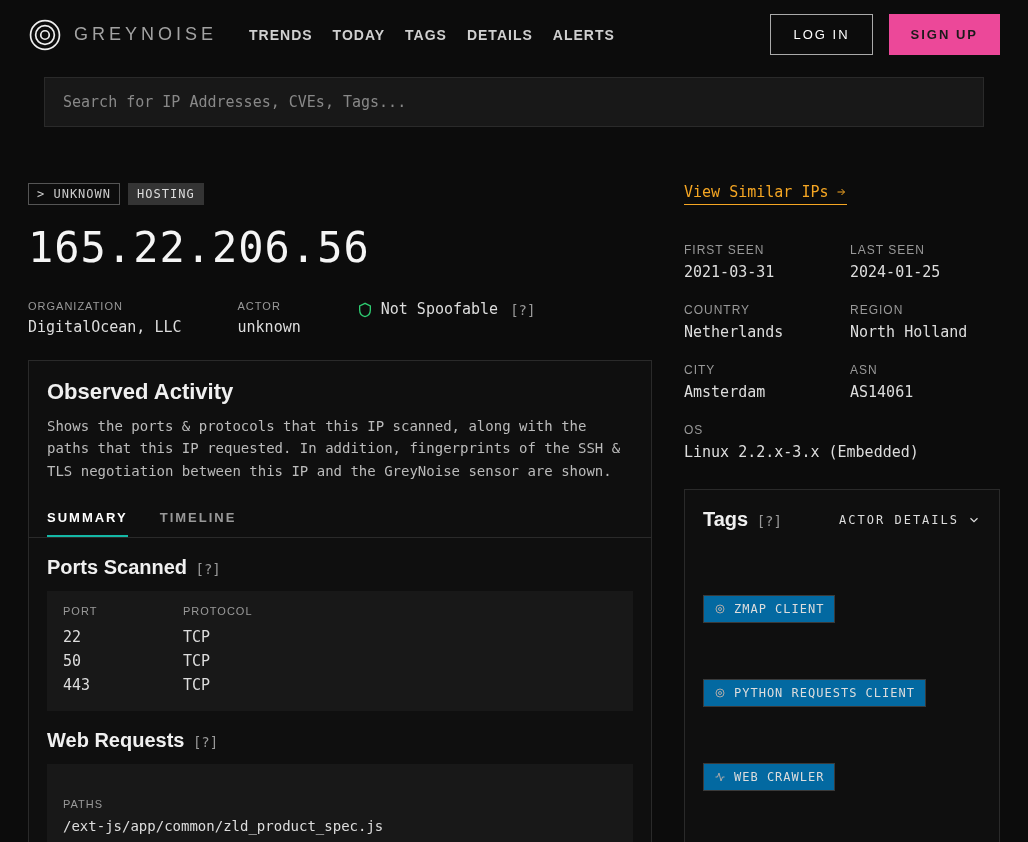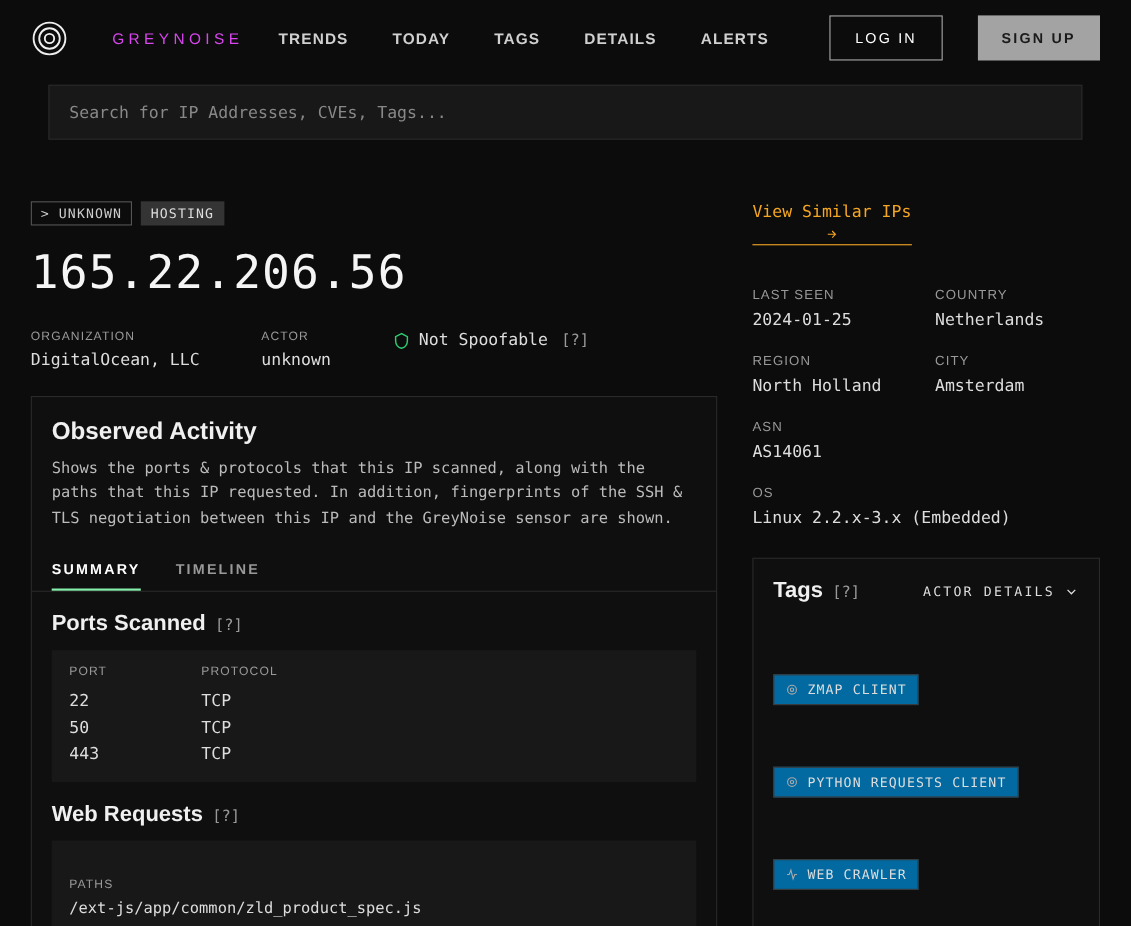--- a/index.html
+++ b/index.html
@@ -12,26 +12,26 @@
   overflow: hidden;
 }
 .mono { font-family: "SFMono-Regular", Consolas, "Liberation Mono", Menlo, monospace; }
 .header {
   display: flex;
   align-items: center;
   padding: 14px 28px;
 }
 .logo-group { display: flex; align-items: center; gap: 12px; }
 .logo-icon { width: 34px; height: 34px; }
-.logo-text { font-size: 14px; letter-spacing: 4px; color: #d946ef; font-weight: 400; margin-left: 28px; }
-.nav { display: flex; gap: 40px; margin-left: 32px; }
+.logo-text { font-size: 18px; letter-spacing: 4px; color: #a3a3a3; font-weight: 400; }
+.nav { display: flex; gap: 20px; margin-left: 32px; }
 .nav a { color: #d0d0d0; text-decoration: none; font-size: 14px; font-weight: 600; letter-spacing: 1px; cursor: pointer; }
-.auth { margin-left: auto; display: flex; gap: 32px; }
+.auth { margin-left: auto; display: flex; gap: 16px; }
 .btn-login { border: 1px solid #aaa; background: transparent; color: #fff; padding: 12px 22px; font-family: inherit; font-size: 13px; letter-spacing: 2px; cursor: pointer; }
-.btn-signup { border: none; background: #a3a3a3; color: #1a1a1a; padding: 0 22px; font-family: inherit; font-size: 13px; letter-spacing: 2px; font-weight: 600; cursor: pointer; }
+.btn-signup { border: none; background: #ec4899; color: #1a1a1a; padding: 0 22px; font-family: inherit; font-size: 13px; letter-spacing: 2px; font-weight: 600; cursor: pointer; }
 .search-wrap { padding: 8px 44px 16px; }
 .search {
   width: 100%;
   background: #181818;
   border: 1px solid #2a2a2a;
   padding: 15px 18px;
   color: #ddd;
   font-size: 15px;
   font-family: "SFMono-Regular", Consolas, monospace;
 }
@@ -48,31 +48,31 @@
 .meta-item .value { font-size: 15px; color: #ddd; font-family: monospace; }
 .spoof { display: flex; align-items: flex-end; gap: 8px; font-family: monospace; font-size: 15px; color: #ddd; }
 .spoof svg { color: #2ecc71; }
 .help { color: #999; font-size: 14px; margin-left: 4px; cursor: pointer; font-family: monospace; }
 .panel { border: 1px solid #2a2a2a; background: #0f0f0f; margin-top: 8px; }
 .panel-pad { padding: 18px 18px 0; }
 .panel h2 { font-size: 22px; font-weight: 700; color: #f0f0f0; margin-bottom: 10px; }
 .panel-desc { font-size: 14px; line-height: 1.6; color: #bbb; font-family: monospace; margin-bottom: 18px; }
 .tabs { display: flex; gap: 32px; border-bottom: 1px solid #2a2a2a; padding: 0 18px; }
 .tab { padding: 10px 0; font-size: 13px; letter-spacing: 2px; color: #999; cursor: pointer; font-weight: 600; }
-.tab.active { color: #fff; border-bottom: 2px solid #86efac; }
+.tab.active { color: #fff; border-bottom: 2px solid #14b8a6; }
 .section { padding: 18px; }
 .section h3 { font-size: 20px; font-weight: 700; color: #f0f0f0; display: inline; }
 .table-block { background: #181818; margin-top: 12px; padding: 14px 16px; }
 .table-head { display: flex; font-size: 11px; color: #999; letter-spacing: 1px; margin-bottom: 8px; }
 .col-port { width: 120px; }
 .col-proto { flex: 1; }
 .table-row { display: flex; font-family: monospace; font-size: 15px; color: #ddd; padding: 3px 0; }
 .paths-label { font-size: 11px; color: #999; letter-spacing: 1px; margin-bottom: 8px; margin-top: 20px; }
 .path-val { font-family: monospace; font-size: 14px; color: #ddd; margin-bottom: 14px; }
-.similar-link { color: #f5a623; font-family: monospace; font-size: 15px; text-decoration: none; border-bottom: 1px solid #f5a623; padding-bottom: 3px; display: inline-flex; align-items: center; gap: 6px; cursor: pointer; flex-direction: column; }
+.similar-link { color: #f5a623; font-family: monospace; font-size: 15px; text-decoration: none; border-bottom: 1px solid #f5a623; padding-bottom: 3px; display: inline-flex; align-items: center; gap: 6px; cursor: pointer; }
 .info-grid { display: grid; grid-template-columns: 1fr 1fr; row-gap: 22px; column-gap: 16px; margin-top: 38px; }
 .info-item .ilabel { font-size: 12px; color: #999; letter-spacing: 1px; margin-bottom: 6px; }
 .info-item .ivalue { font-size: 15px; color: #ddd; font-family: monospace; }
 .info-full { grid-column: 1 / -1; }
 .tags-panel { border: 1px solid #2a2a2a; background: #0f0f0f; margin-top: 28px; padding: 18px; }
 .tags-header { display: flex; align-items: center; justify-content: space-between; margin-bottom: 16px; gap: 32px; }
 .tags-title { font-size: 20px; font-weight: 700; color: #f0f0f0; }
 .expand { font-size: 12px; letter-spacing: 2px; color: #ddd; cursor: pointer; display: flex; align-items: center; gap: 8px; font-family: monospace; }
 .tag-list { display: flex; flex-direction: column; gap: 8px; align-items: flex-start; }
 .tag-chip { border: 1px solid #3a3a3a; background: #0369a1; padding: 6px 10px; font-size: 12px; letter-spacing: 1px; font-family: monospace; color: #ddd; display: inline-flex; align-items: center; gap: 8px; cursor: pointer; margin-top: 48px; }
@@ -179,20 +179,24 @@
   <div class="right">
     <a class="similar-link">
       <span>View Similar IPs</span>
       <svg width="12" height="12" viewBox="0 0 24 24" fill="none" stroke="#f5a623" stroke-width="2">
           <path d="M5 12h14M13 6l6 6-6 6"></path>
         </svg>
     </a>
 
     <div class="info-grid">
       <div class="info-item">
+        <div class="ilabel">FIRST SEEN</div>
+        <div class="ivalue">2021-03-31</div>
+      </div>
+      <div class="info-item">
         <div class="ilabel">LAST SEEN</div>
         <div class="ivalue">2024-01-25</div>
       </div>
       <div class="info-item">
         <div class="ilabel">COUNTRY</div>
         <div class="ivalue">Netherlands</div>
       </div>
       <div class="info-item">
         <div class="ilabel">REGION</div>
         <div class="ivalue">North Holland</div>

